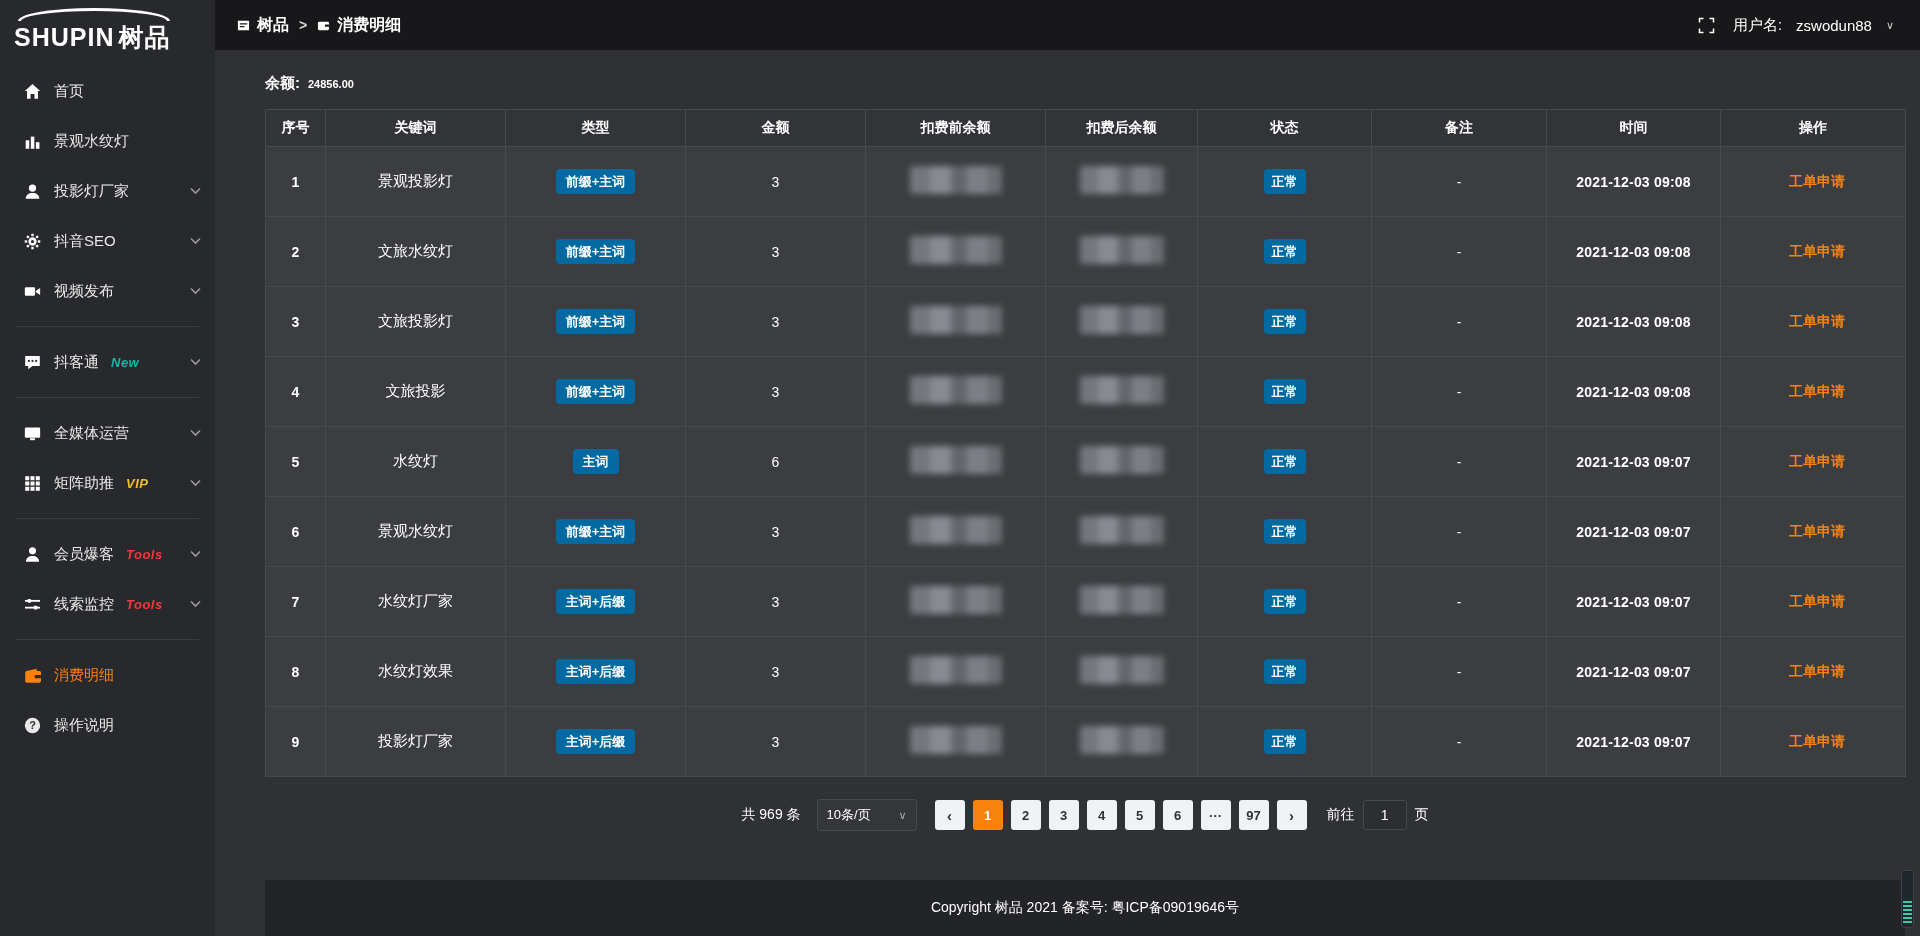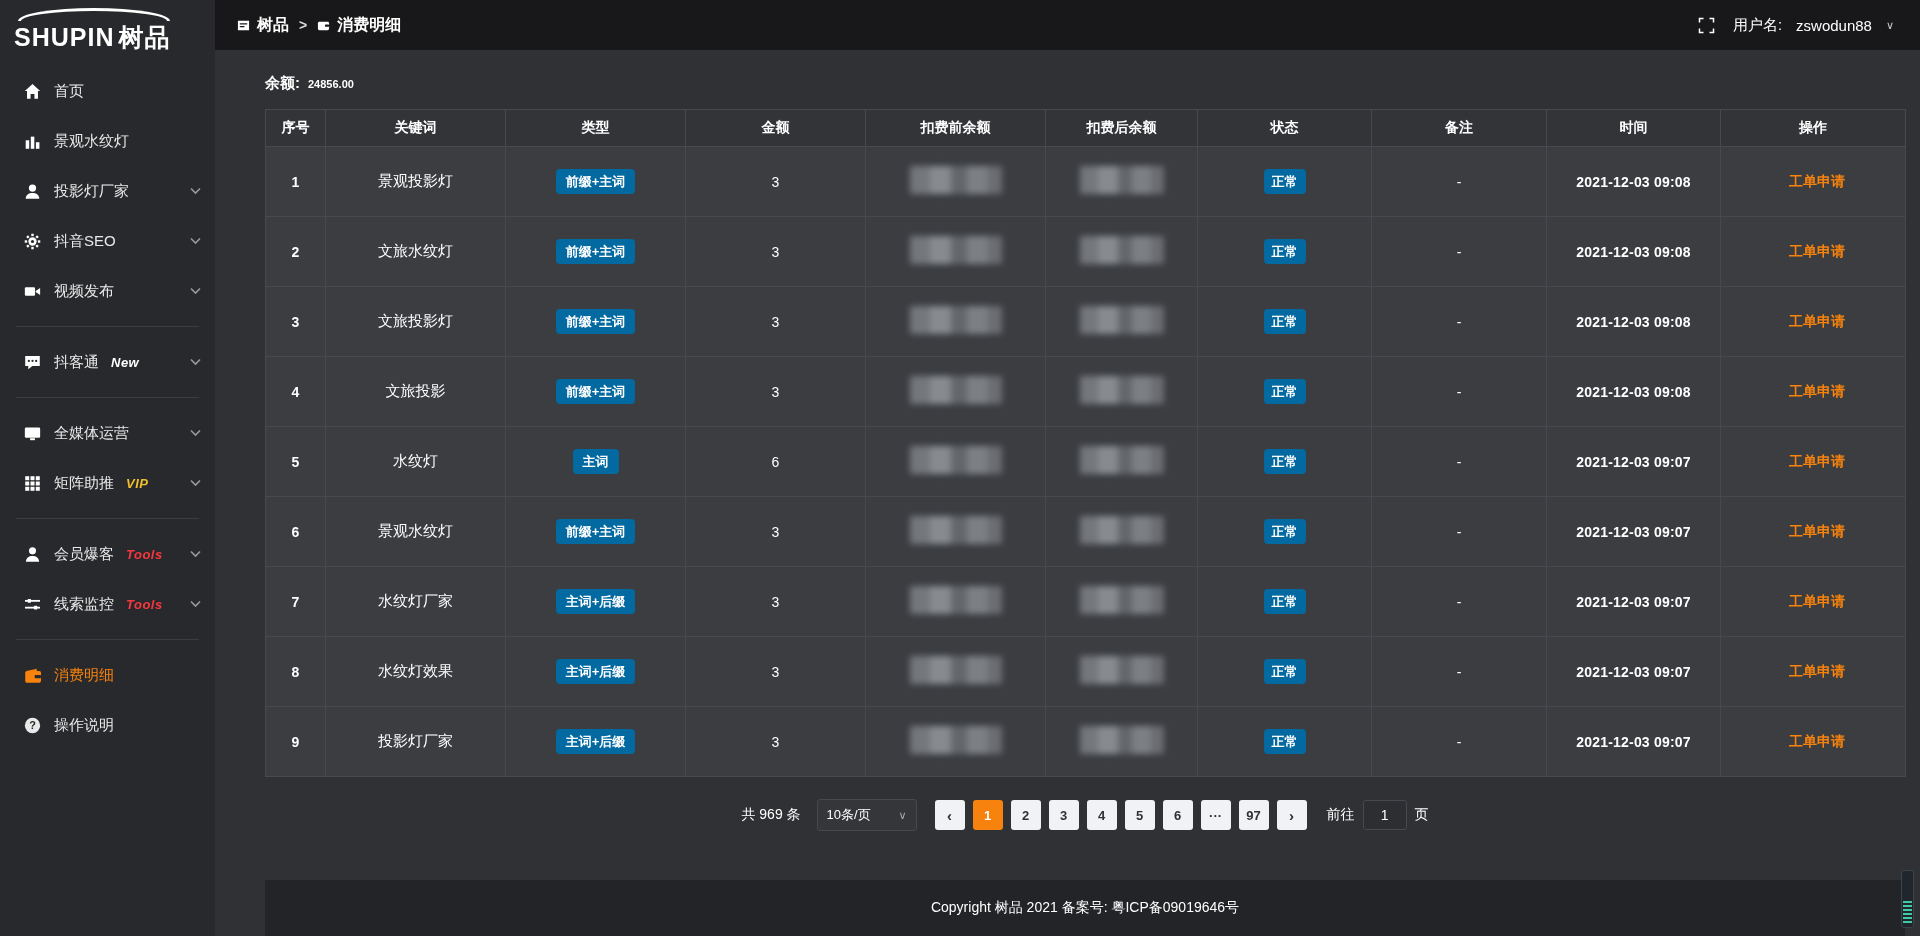--- a/index.html
+++ b/index.html
@@ -177,21 +177,21 @@
       <div class="side-item">
     <span class="side-icon">
           <svg viewBox="0 0 14 14">
             <path d="M1 1.6h12v8.2H6.9l-3.4 2.8V9.8H1z"></path>
             <circle cx="4" cy="5.7" r="0.9" fill="#28292c"></circle>
             <circle cx="7" cy="5.7" r="0.9" fill="#28292c"></circle>
             <circle cx="10" cy="5.7" r="0.9" fill="#28292c"></circle>
           </svg>
         </span>
     <span class="side-label">抖客通</span>
-    <span class="side-badge" style="color: #ffffff;">New</span>
+    <span class="side-badge" style="color: #14b8a6;">New</span>
     <span class="side-chevron">
           <svg viewBox="0 0 11 8">
             <path d="M1 1.5l4.5 4.5L10 1.5"></path>
           </svg>
         </span>
   </div>
       <div class="side-divider"></div>
       <div class="side-item">
     <span class="side-icon">
           <svg viewBox="0 0 14 14">

